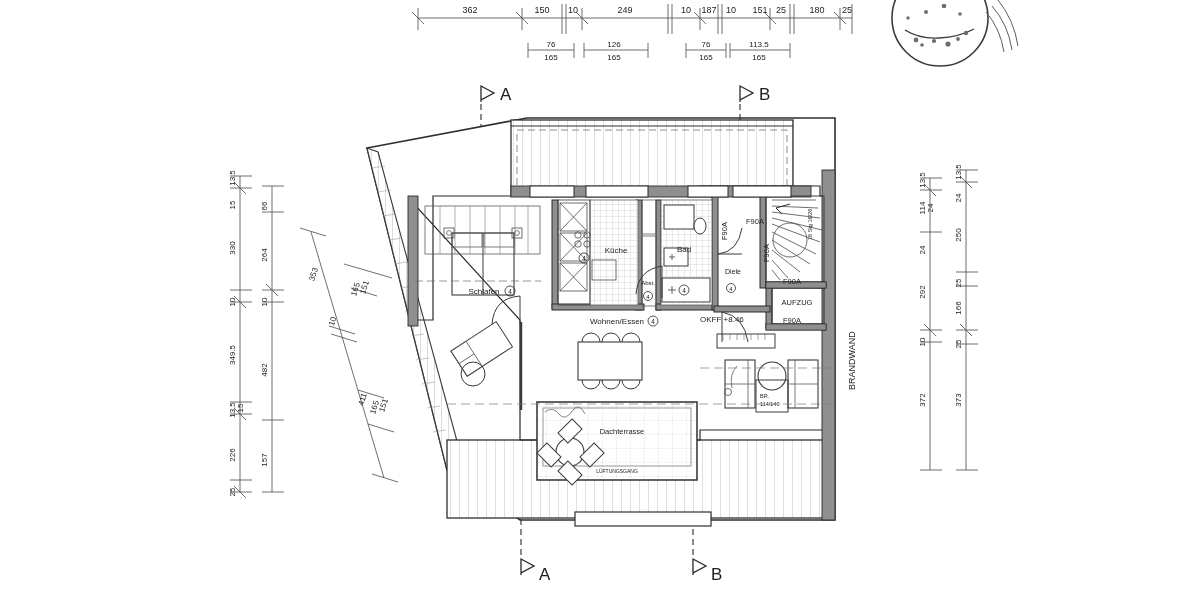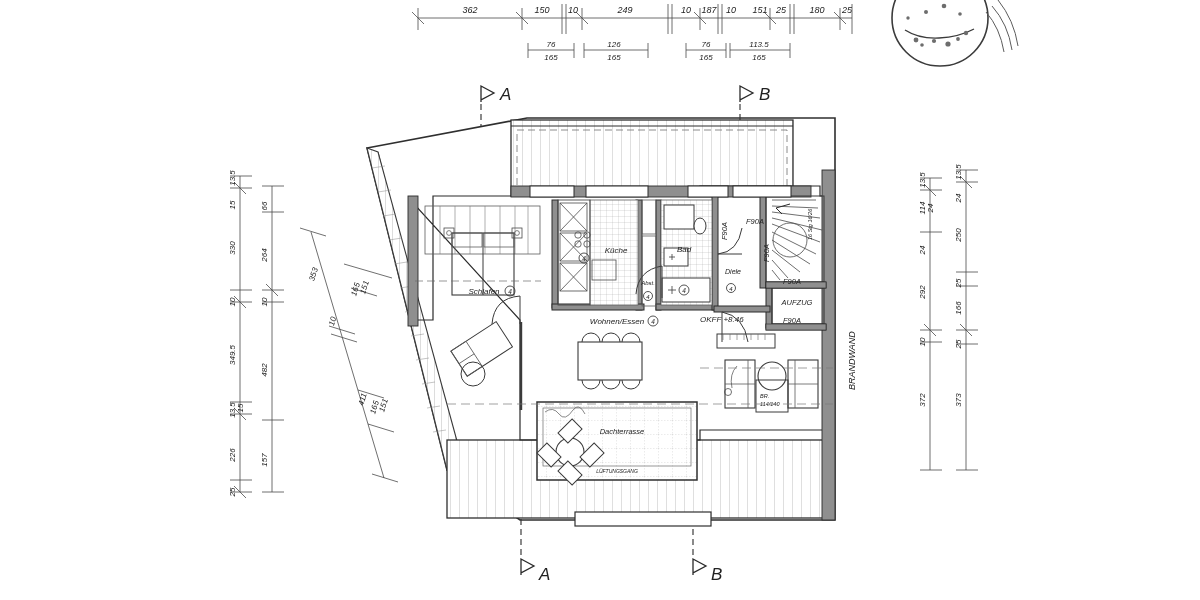--- a/index.html
+++ b/index.html
@@ -1,18 +1,18 @@
 <!DOCTYPE html>
 <html><head>
 <meta charset="utf-8">
 <style>
   html,body{margin:0;padding:0;background:#ffffff;}
   body{width:1200px;height:600px;overflow:hidden;
        font-family:"Liberation Sans",sans-serif;color:#1a1a1a;}
-  #stage{position:relative;width:1156px;height:600px;background:#bef264;font-style:italic;}
+  #stage{position:relative;width:1156px;height:600px;background:#bef264;}
   svg{display:block;}
   .lbl{font-family:"Liberation Sans",sans-serif;fill:#222;}
 </style>
 </head>
 <body>
 
 <div id="stage">
 <svg width="1200" height="600" viewBox="0 0 1200 600">
 
   <defs>

